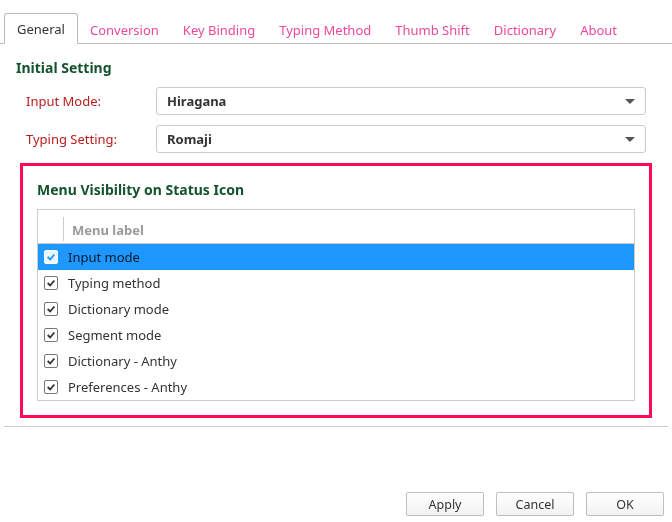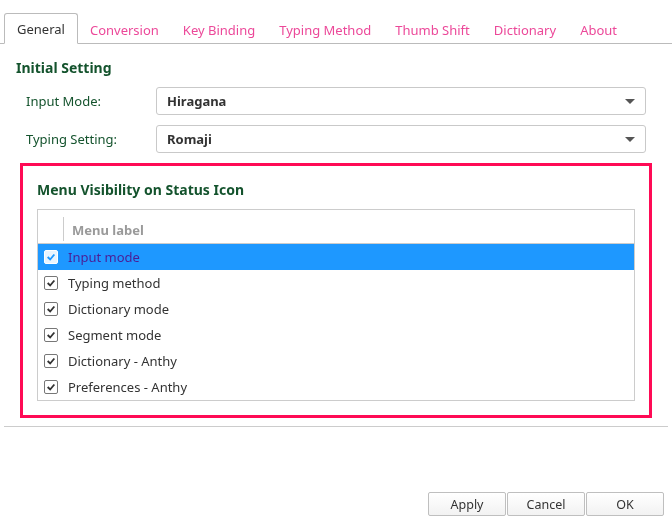--- a/index.html
+++ b/index.html
@@ -50,21 +50,21 @@
   }
   .form-rows { }
   .form-row {
     display: flex;
     align-items: center;
     margin: 4px 0 10px 14px;
   }
   .label {
     width: 130px;
     font-size: 13px;
-    color: #14532d;
+    color: #b91c1c;
   }
   .select {
     flex: 1;
     height: 28px;
     border: 1px solid #c9c9c9;
     border-radius: 3px;
     background: #fff;
     padding: 0 10px;
     display: flex;
     align-items: center;
@@ -124,27 +124,27 @@
     align-items: center;
     justify-content: center;
     margin-right: 10px;
     background: #fff;
   }
   .trow.selected .check { border-color: #fff; background: rgba(255,255,255,0.9); }
   .check svg { width: 10px; height: 10px; display: block; }
   .check svg path { stroke: #333; stroke-width: 2.2; fill: none; }
   .trow.selected .check svg path { stroke: #1e98ff; }
   .row-label { font-size: 13px; }
-  .trow.selected .row-label { color: #4c1d95; }
+  .trow.selected .row-label { color: #0f172a; }
   .button-bar {
     position: absolute;
     bottom: 6px;
     right: 8px;
     display: flex;
-    gap: 1px;
+    gap: 12px;
   }
   .btn {
     min-width: 78px;
     height: 24px;
     border: 1px solid #bfbfbf;
     background: linear-gradient(#ffffff,#f2f2f2);
     border-radius: 2px;
     font-size: 12.5px;
     color: #333;
     cursor: pointer;

